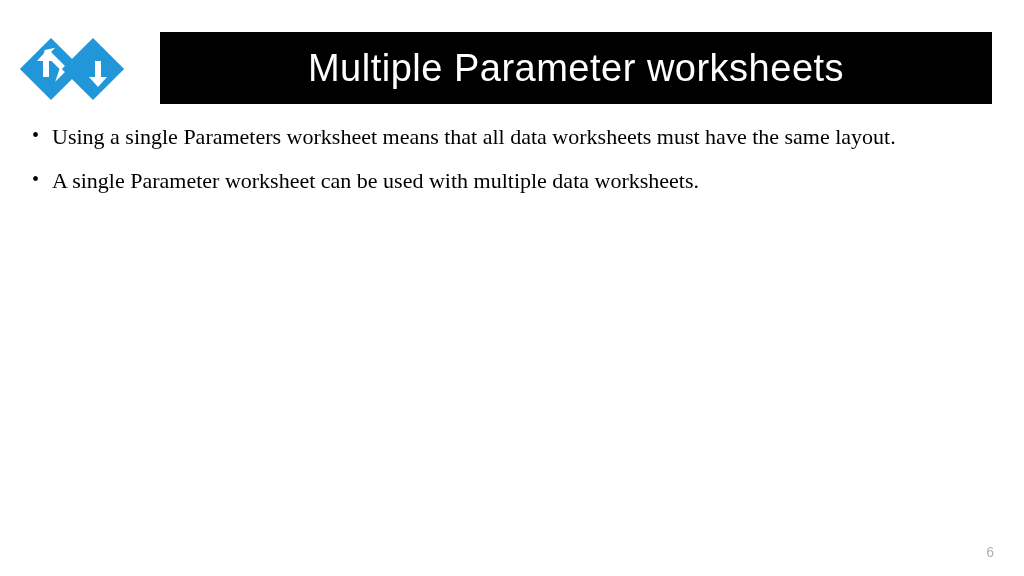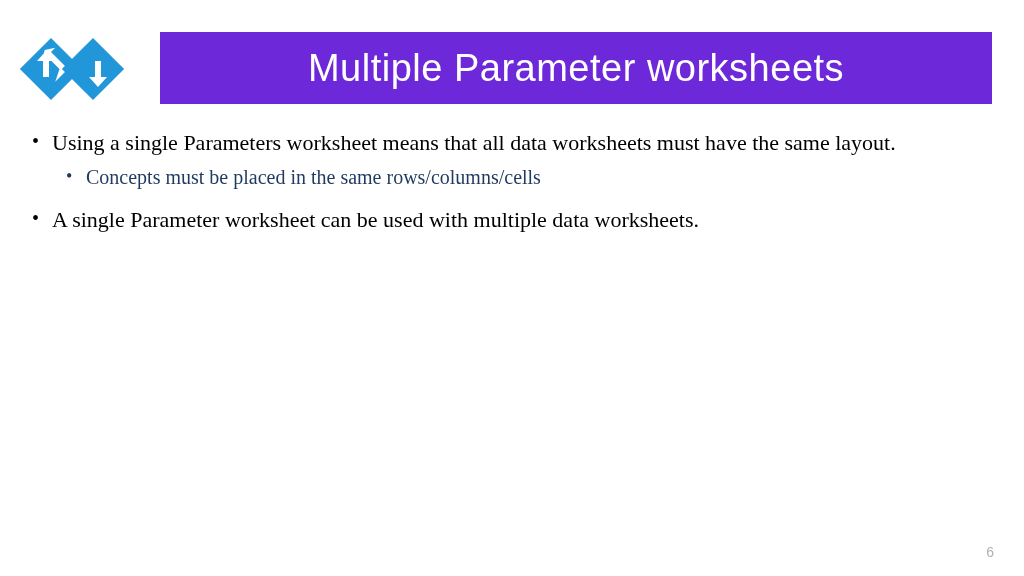--- a/index.html
+++ b/index.html
@@ -14,42 +14,42 @@
       font-family: Georgia, 'Times New Roman', serif;
       position: relative;
       overflow: hidden;
     }
     .header-bar {
       position: absolute;
       top: 32px;
       left: 160px;
       right: 32px;
       height: 72px;
-      background: #6d28d9;
+      background: #000000;
       display: flex;
       align-items: center;
       justify-content: center;
     }
     .title {
       color: #ffffff;
       font-family: 'Century Gothic', 'Segoe UI', Arial, sans-serif;
       font-size: 38px;
       font-weight: 400;
       letter-spacing: 0.5px;
     }
     .logo {
       position: absolute;
       top: 24px;
       left: 18px;
       width: 120px;
       height: 90px;
     }
     .content {
       position: absolute;
-      top: 128px;
+      top: 122px;
       left: 28px;
       right: 40px;
     }
     .bullet-list {
       list-style: none;
     }
     .bullet-item {
       position: relative;
       padding-left: 24px;
       margin-bottom: 14px;
@@ -117,21 +117,20 @@
 </div>
 
 <div class="header-bar">
   <h1 class="title">Multiple Parameter worksheets</h1>
 </div>
 
 <div class="content">
   <ul class="bullet-list">
     <li class="bullet-item">
       <span>Using a single Parameters worksheet means that all data worksheets must have the same layout.</span>
-      <div class="sub-bullet">Concepts must be placed in the same rows/columns/cells</div>
     </li>
     <li class="bullet-item">
       <span>A single Parameter worksheet can be used with multiple data worksheets.</span>
     </li>
   </ul>
 </div>
 
 <div class="page-number">6</div>
 
 </body></html>

